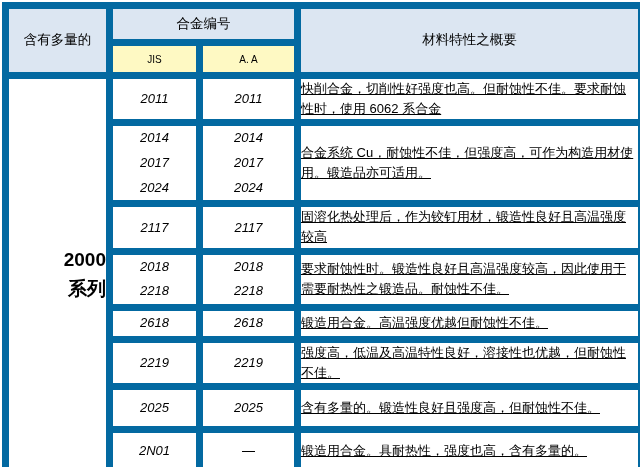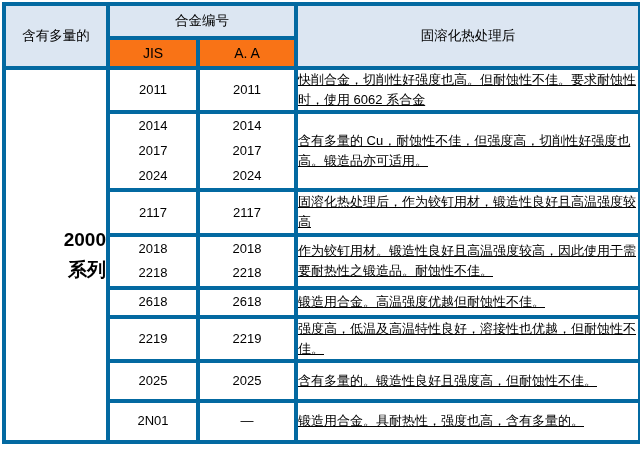--- a/index.html
+++ b/index.html
@@ -21,56 +21,57 @@
     height: 467px;
     box-sizing: border-box;
   }
   table.alloy {
     border-collapse: collapse;
     table-layout: fixed;
     width: 636px;
     margin: 2px 0 0 2px;
   }
   table.alloy td, table.alloy th {
-    border: 4px solid #0369a1;
+    border: 7px solid #0369a1;
     padding: 0;
     vertical-align: middle;
   }
   
   col.c1 { width: 104px; }
   col.c2 { width: 90px; }
   col.c3 { width: 98px; }
   col.c4 { width: 344px; }
 
   .hdr {
     background: #dce6f2;
     text-align: center;
     font-weight: normal;
     font-size: 13.5px;
     height: 30px;
     line-height: 1.2;
   }
   .hdr2 {
-    background: #f97316;
+    background: #fef9c3;
     text-align: center;
     font-weight: normal;
-    font-size: 14px;
+    font-size: 10px;
     height: 26px;
   }
   .series-cell {
     text-align: right;
     line-height: 1.55;
     font-size: 19px;
     font-weight: bold;
   }
   .num {
     text-align: center;
     font-size: 13px;
     line-height: 1.9;
     padding: 2px 0;
+    font-style: italic;
   }
   .num .n { display: block; }
   .desc {
     text-align: left;
     font-size: 13px;
     line-height: 1.55;
     padding: 4px 6px 4px 7px;
     text-decoration: underline;
   }
   .dash { letter-spacing: 0; }
@@ -83,21 +84,21 @@
     <colgroup>
       <col class="c1">
         <col class="c2">
         <col class="c3">
         <col class="c4">
     </colgroup>
     <thead>
       <tr>
         <th class="hdr" rowspan="2">含有多量的</th>
         <th class="hdr" colspan="2">合金编号</th>
-        <th class="hdr" rowspan="2">固溶化热处理后</th>
+        <th class="hdr" rowspan="2">材料特性之概要</th>
       </tr>
       <tr>
         <th class="hdr2">JIS</th>
         <th class="hdr2">A. A</th>
       </tr>
     </thead>
     <tbody>
       <tr>
         <td class="series-cell" rowspan="8">
           <div>2000</div>
@@ -116,21 +117,21 @@
         <td class="num">
           <span class="n">2014</span>
           <span class="n">2017</span>
           <span class="n">2024</span>
         </td>
         <td class="num">
           <span class="n">2014</span>
           <span class="n">2017</span>
           <span class="n">2024</span>
         </td>
-        <td class="desc">含有多量的 Cu，耐蚀性不佳，但强度高，切削性好强度也高。锻造品亦可适用。</td>
+        <td class="desc">合金系统 Cu，耐蚀性不佳，但强度高，可作为构造用材使用。锻造品亦可适用。</td>
       </tr>
 
       <tr>
         <td class="num" style="line-height:2.6">
           <span class="n">2117</span>
         </td>
         <td class="num" style="line-height:2.6">
           <span class="n">2117</span>
         </td>
         <td class="desc">固溶化热处理后，作为铰钉用材，锻造性良好且高温强度较高</td>
@@ -138,21 +139,21 @@
 
       <tr>
         <td class="num">
           <span class="n">2018</span>
           <span class="n">2218</span>
         </td>
         <td class="num">
           <span class="n">2018</span>
           <span class="n">2218</span>
         </td>
-        <td class="desc">作为铰钉用材。锻造性良好且高温强度较高，因此使用于需要耐热性之锻造品。耐蚀性不佳。</td>
+        <td class="desc">要求耐蚀性时。锻造性良好且高温强度较高，因此使用于需要耐热性之锻造品。耐蚀性不佳。</td>
       </tr>
 
       <tr>
         <td class="num">
           <span class="n">2618</span>
         </td>
         <td class="num">
           <span class="n">2618</span>
         </td>
         <td class="desc">锻造用合金。高温强度优越但耐蚀性不佳。</td>

